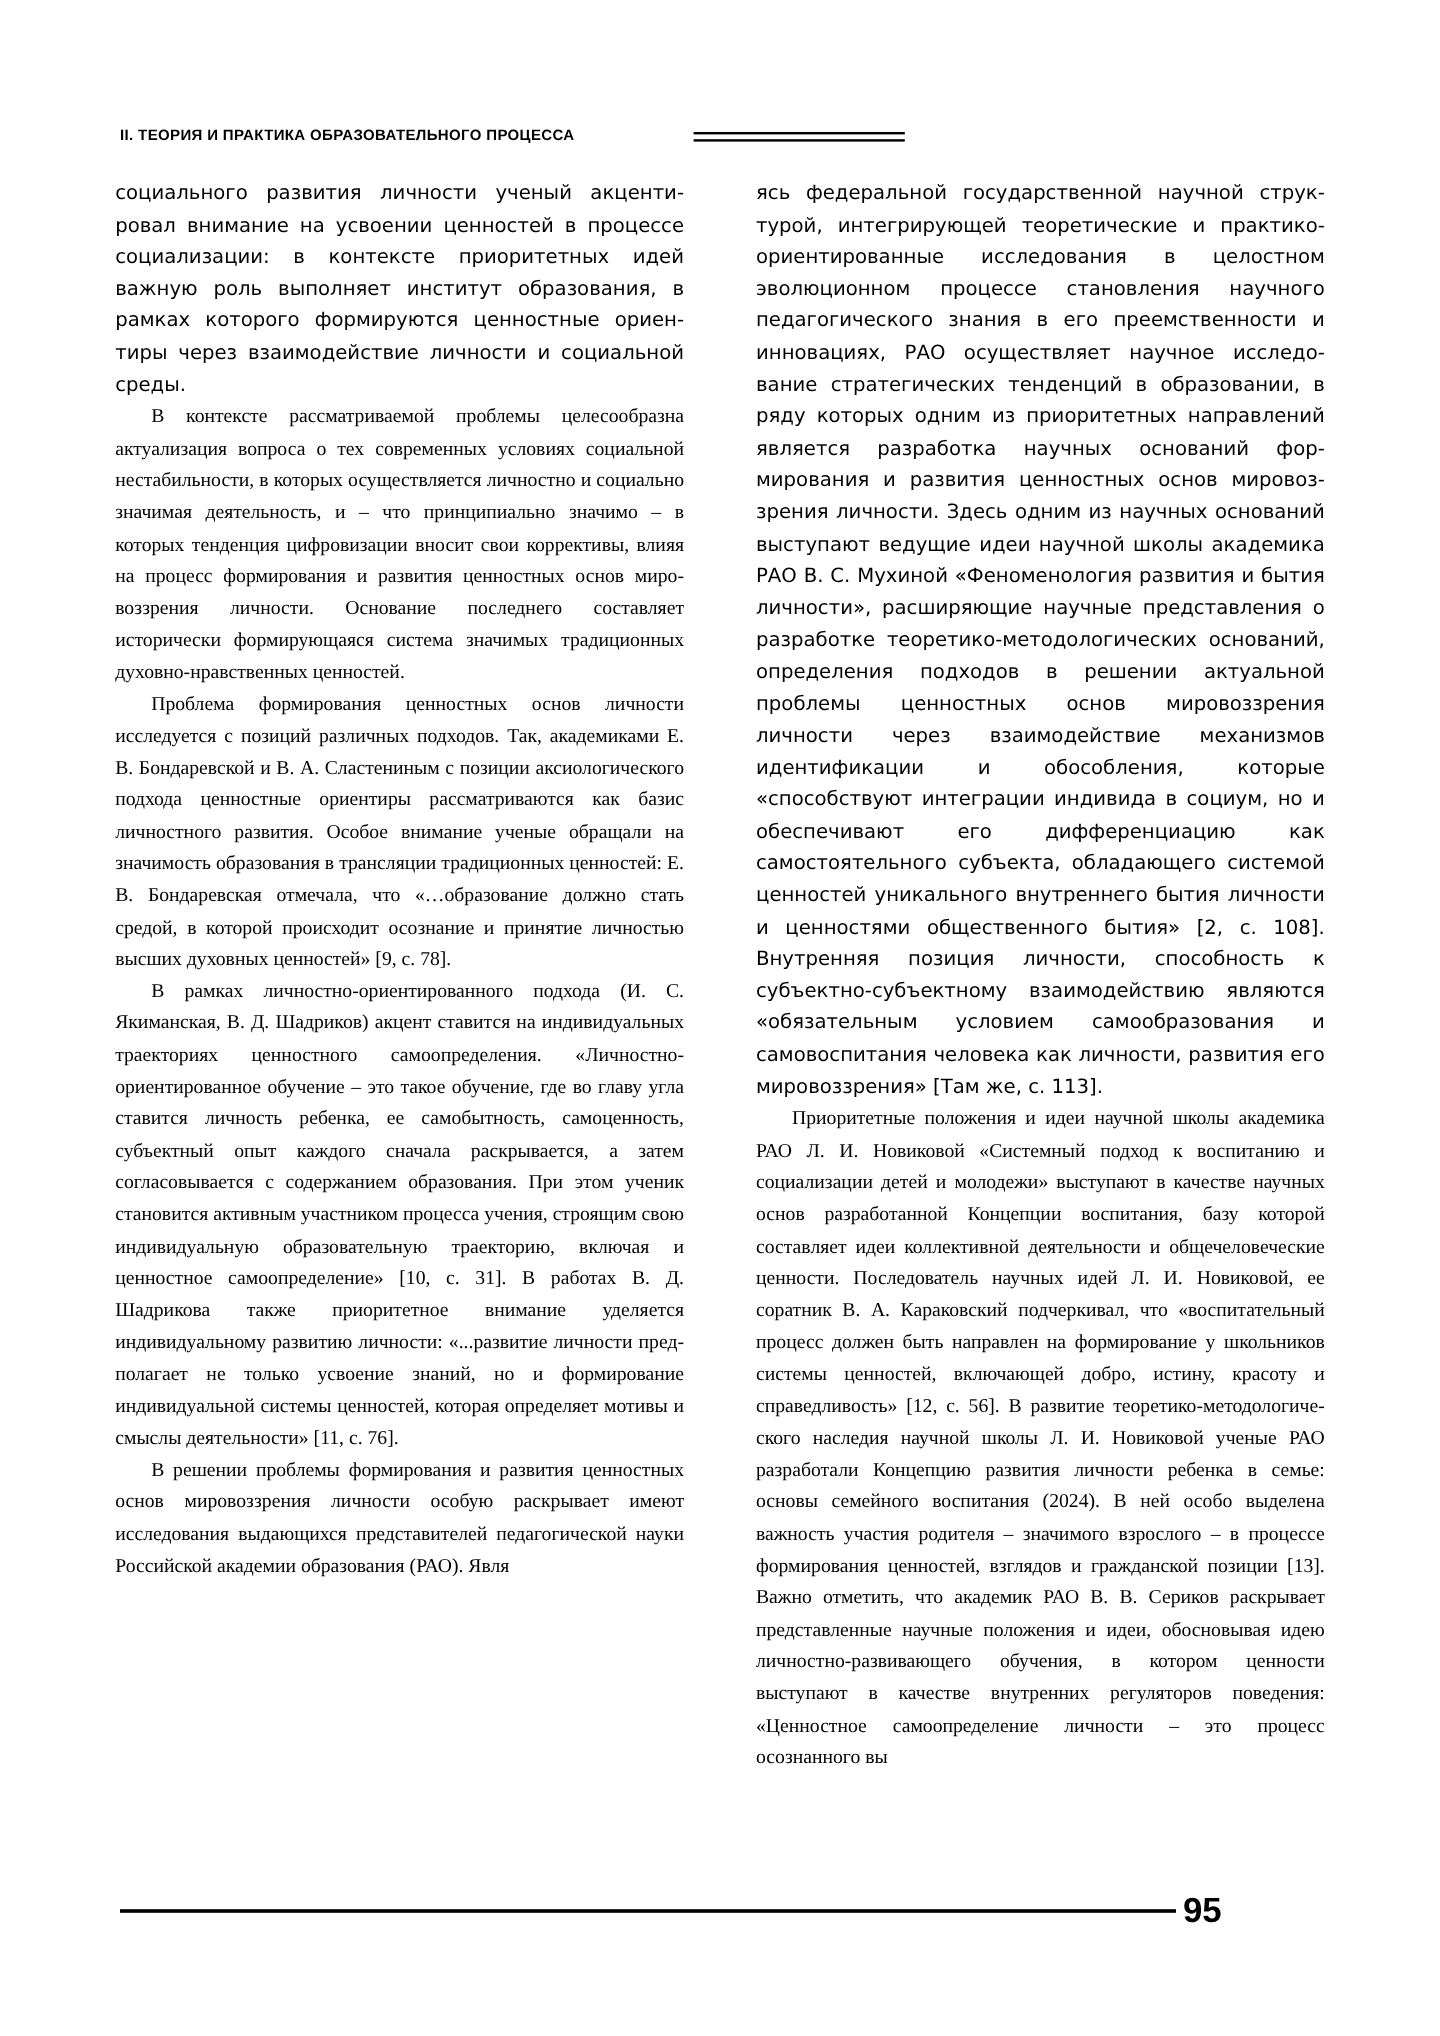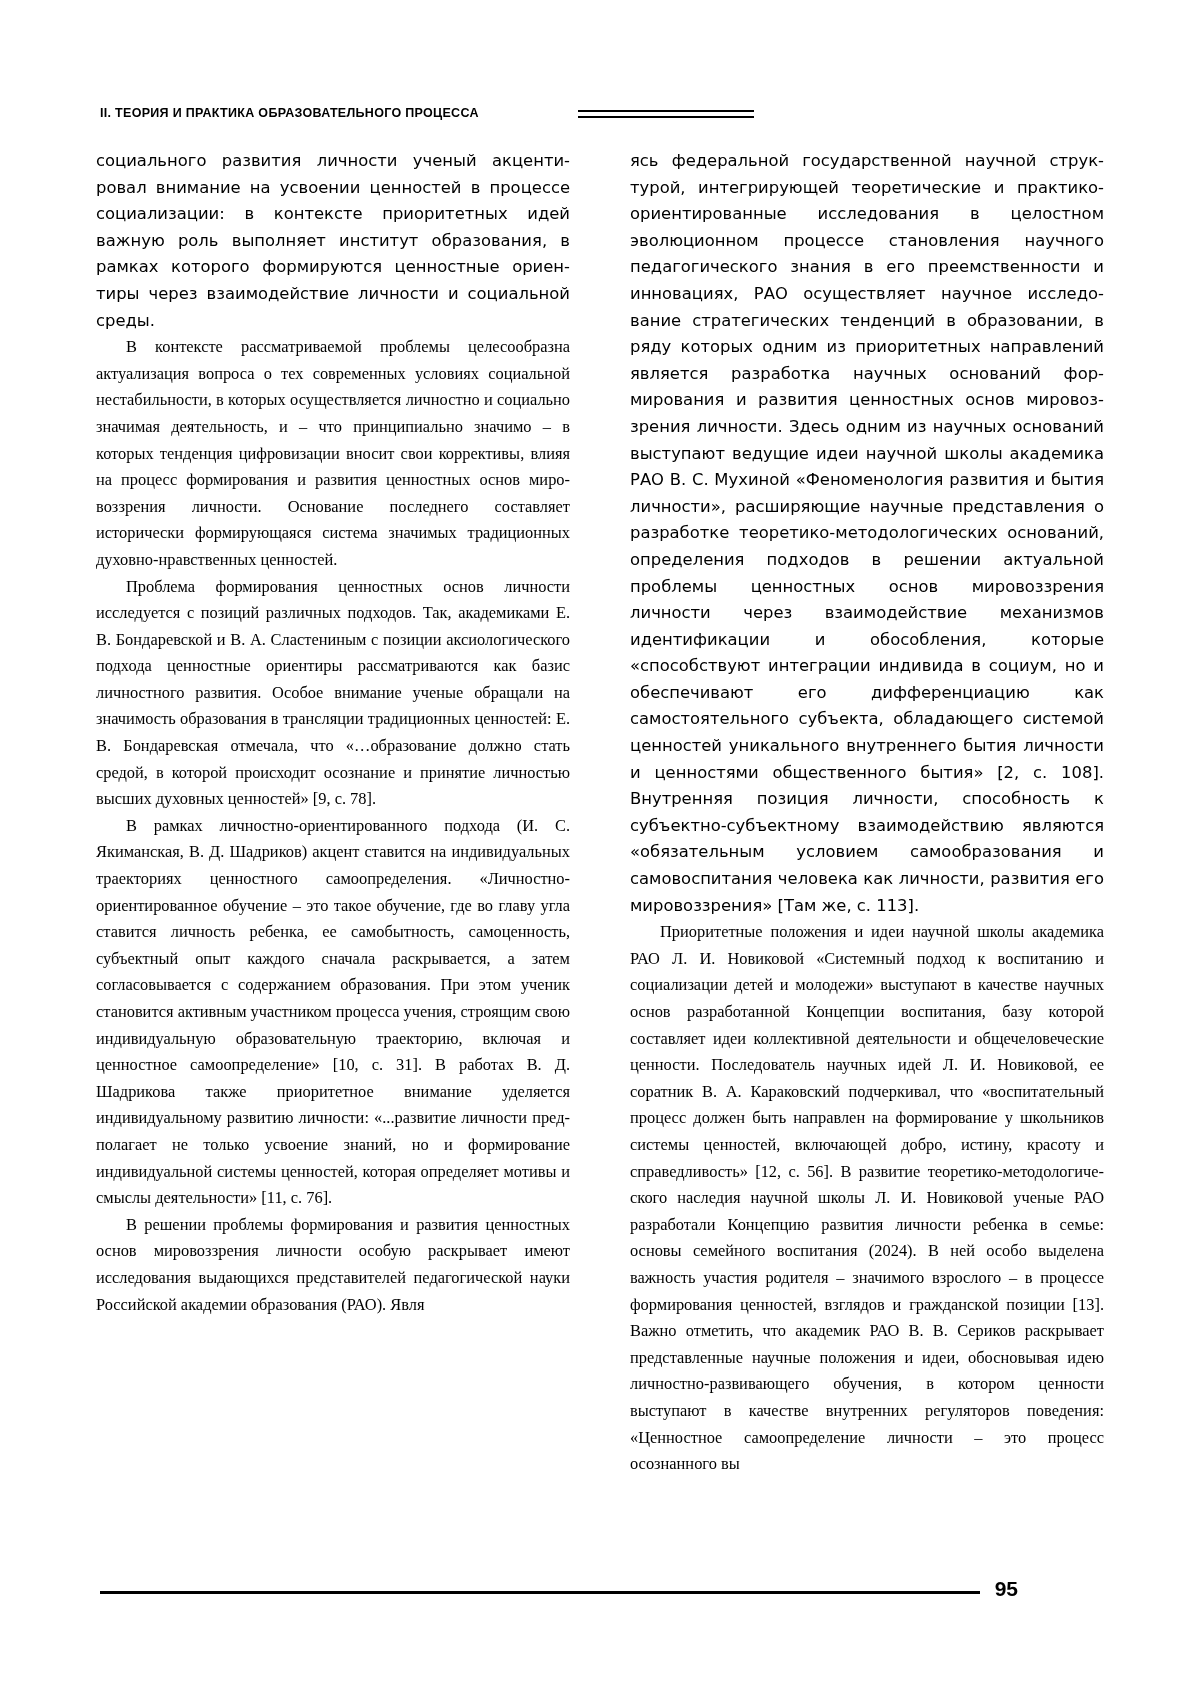--- a/index.html
+++ b/index.html
@@ -117,21 +117,21 @@
     left: 4px;
     top: 6px;
     width: 880px;
     height: 3px;
     background: #000;
   }
   .footer-page {
     position: absolute;
     right: 0px;
     top: -8px;
-    font-size: 21px;
+    font-size: 29px;
     font-weight: bold;
     font-family: "Liberation Sans", sans-serif;
     margin-left: 36px;
   }
 </style>
 </head>
 <body>
 
 <div class="page">
 

